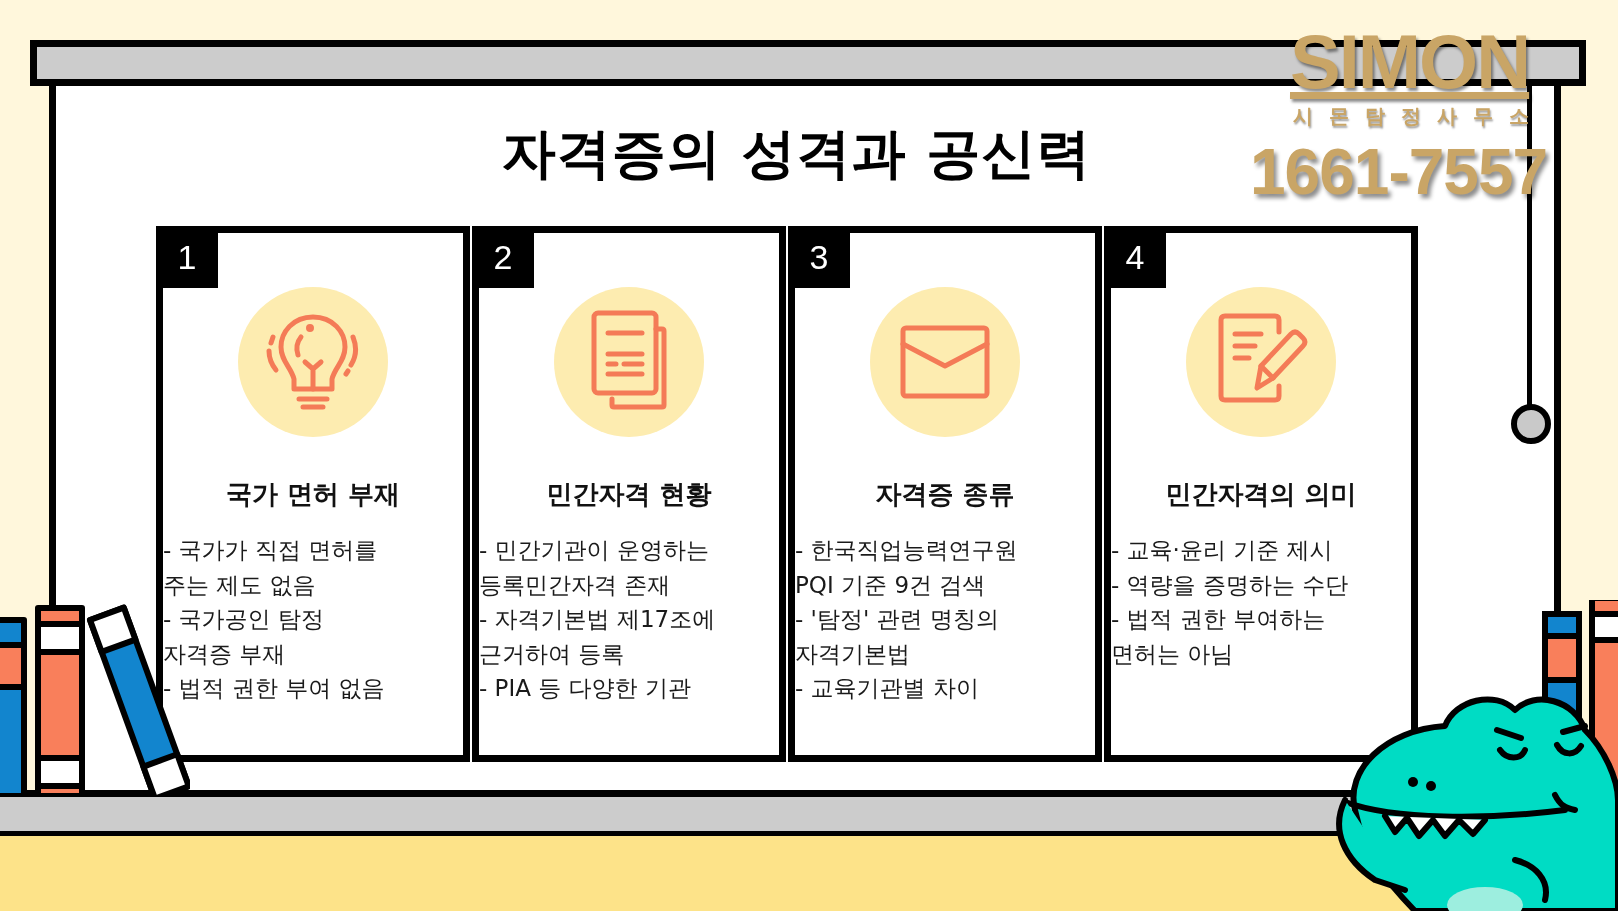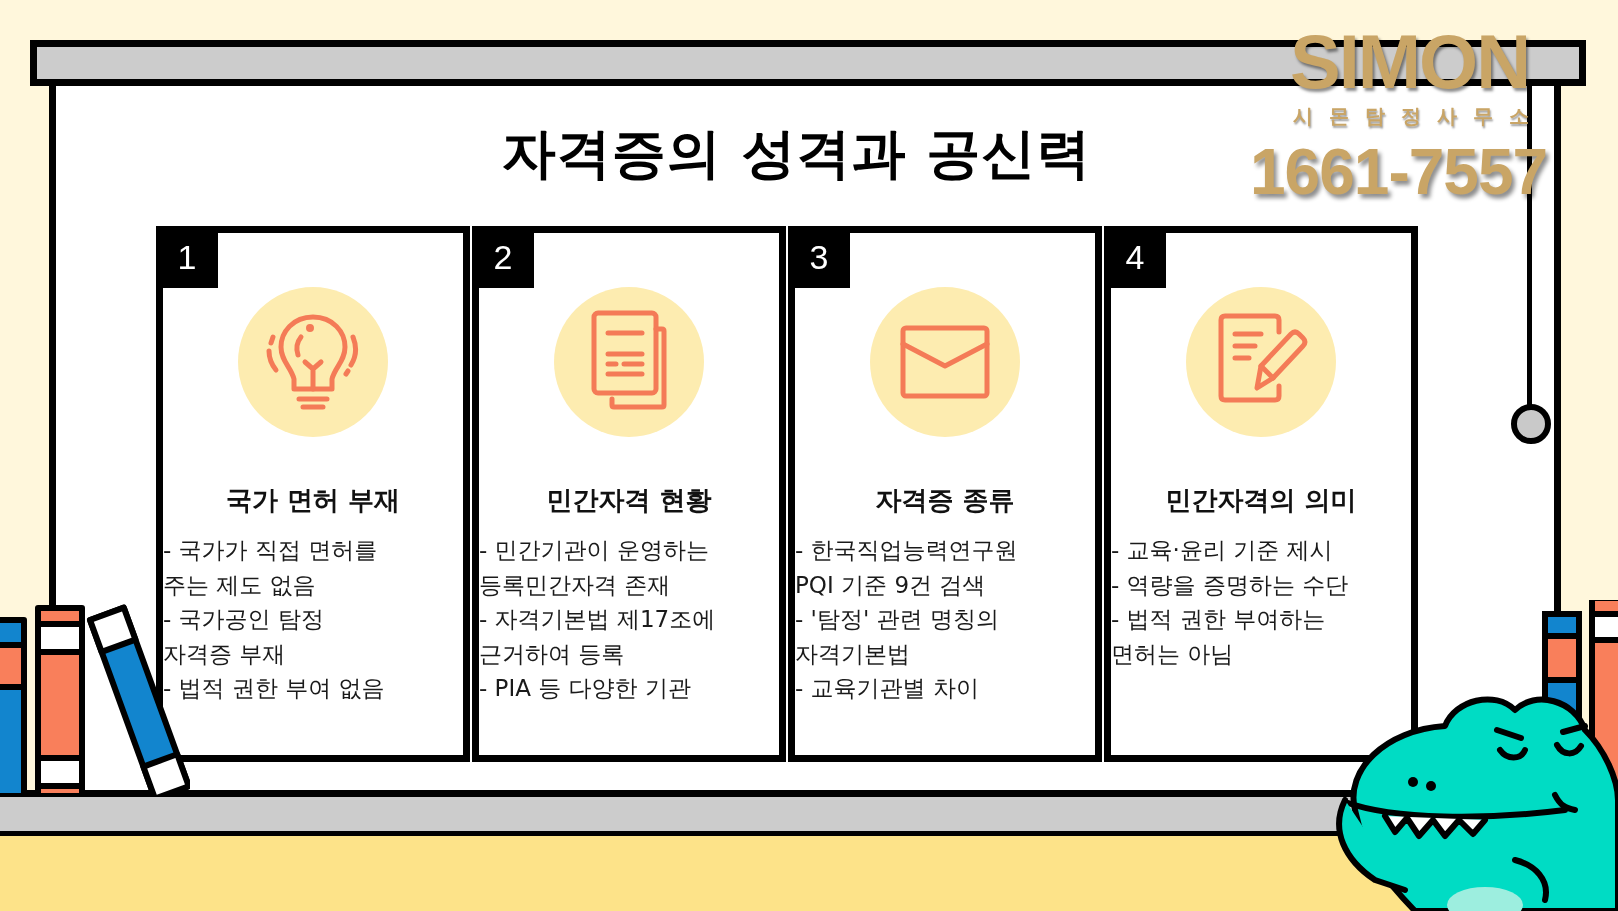--- a/index.html
+++ b/index.html
@@ -18,27 +18,27 @@
   .floor { left: 0; top: 836px; width: 1618px; height: 75px; background: #FDE389; }
   .shelf { left: 0; top: 790px; width: 1618px; height: 48px; background: #CCCCCC; border-top: 7px solid #000; border-bottom: 7px solid #000; }
 
   
   .page-title { left: 0; top: 118px; width: 1618px; text-align: center; font-size: 54px; font-weight: 900; color: #000; letter-spacing: 1px; padding-right: 25px; }
 
   
   .card { top: 226px; width: 314px; height: 536px; border: 7px solid #000; background: #fff; }
   .card-num { left: -7px; top: -7px; width: 62px; height: 62px; background: #000; color: #fff; font-family: "Liberation Sans", sans-serif; font-size: 34px; display: flex; align-items: center; justify-content: center; }
   .icon-circle { left: 50%; top: 54px; width: 150px; height: 150px; margin-left: -75px; border-radius: 50%; background: #FDECB0; display: flex; align-items: center; justify-content: center; }
-  .card-heading { left: 0; top: 250px; width: 100%; text-align: center; font-size: 26px; font-weight: 900; color: #111; }
+  .card-heading { left: 0; top: 244px; width: 100%; text-align: center; font-size: 26px; font-weight: 900; color: #111; }
   .card-body { left: 0; top: 300px; width: 100%; font-size: 23px; line-height: 34.5px; color: #1a1a1a; }
   .card-body div { white-space: nowrap; }
 
   
   .logo-simon { left: 1290px; top: 18px; font-family: "Liberation Sans", sans-serif; font-weight: 900; font-size: 76px; letter-spacing: -2px;
-    color: #C9A566; text-shadow: 2px 3px 3px rgba(0,0,0,0.45); }
+    color: #C9A566; text-shadow: 2px 3px 3px rgba(0,0,0,0.45); text-decoration: underline; }
   .logo-sub { left: 1293px; top: 103px; font-weight: 900; font-size: 20px; letter-spacing: 16px; color: #C9A566; text-shadow: 1px 2px 2px rgba(0,0,0,0.4); }
   .logo-phone { left: 1250px; top: 135px; font-family: "Liberation Sans", sans-serif; font-weight: 900; font-size: 64px; letter-spacing: -1px; color: #C9A566; text-shadow: 3px 4px 4px rgba(0,0,0,0.45); }
 </style>
 </head>
 <body>
 
 <div class="abs screen-sheet"></div>
 <div class="abs screen-bar"></div>
 <div class="abs pull-cord"></div>
 <div class="abs pull-knob"></div>

